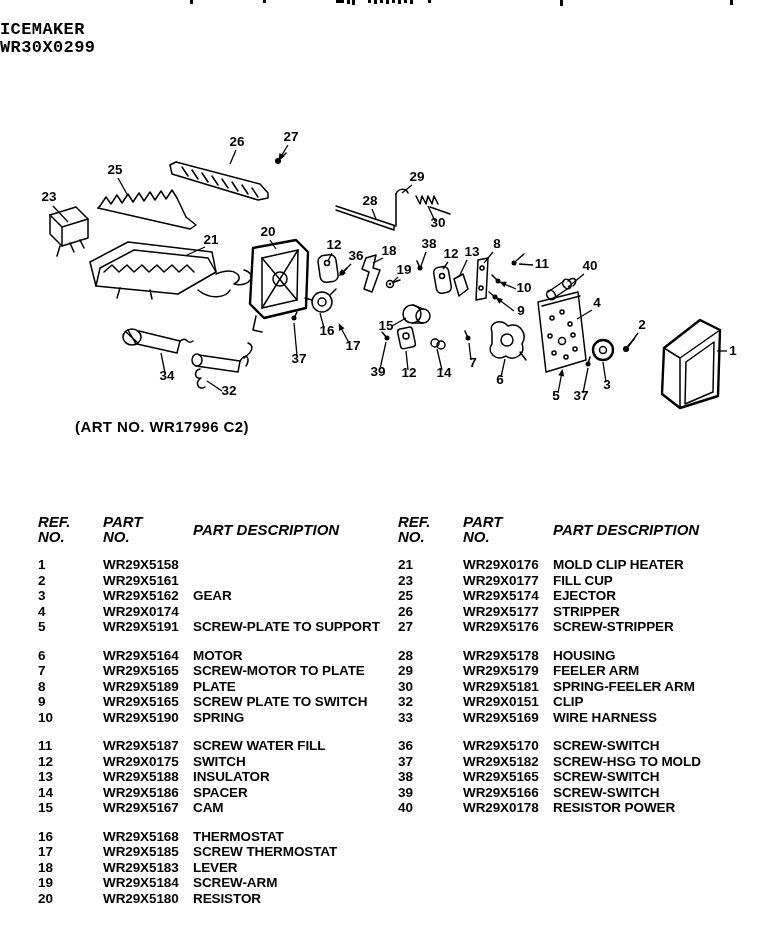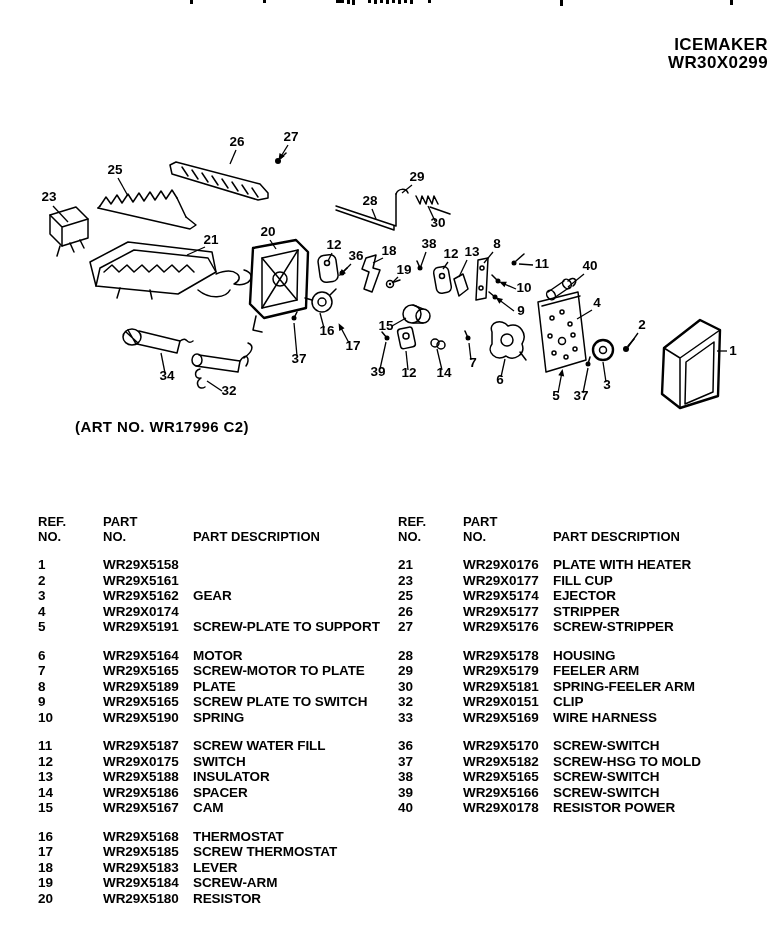--- a/index.html
+++ b/index.html
@@ -4,37 +4,37 @@
 <style>
   html,body{margin:0;padding:0;background:#e8e8e8;}
   .page{
     position:relative;width:768px;height:936px;background:#ffffff;
     font-family:"Liberation Sans",sans-serif;color:#000;overflow:hidden;
     margin:0 auto;
   }
   
   .frag{position:absolute;top:0;background:#000;}
   
-  .title-block{position:absolute;top:36px;left:0;width:100%;text-align:right;}
+  .title-block{position:absolute;top:21px;left:0;width:100%;text-align:left;font-family:Liberation Mono, monospace;}
   .title-line{font-weight:bold;font-size:17px;line-height:18px;letter-spacing:.4px;}
   
   #diagram{position:absolute;left:0;top:85px;}
   .part{stroke:#000;stroke-width:1.5;fill:none;stroke-linejoin:round;stroke-linecap:round;}
   .part-thick{stroke:#000;stroke-width:2.4;fill:none;stroke-linejoin:round;}
   .dot{fill:#000;stroke:none;}
   .leader{stroke:#000;stroke-width:1.3;}
   .arrowhead{fill:#000;stroke:none;}
   .callout{font-family:"Liberation Sans",sans-serif;font-weight:bold;font-size:13.5px;text-anchor:middle;fill:#000;}
   .artno{position:absolute;left:75px;top:418px;font-weight:bold;font-size:15px;letter-spacing:.4px;}
   
   .parts-table{position:absolute;left:0;top:514px;width:768px;}
   .pcol{position:absolute;top:0;}
   .pcol.left{left:38px;width:340px;}
   .pcol.right{left:398px;width:360px;}
-  .thead{display:flex;align-items:flex-end;font-weight:bold;font-size:13px;line-height:15px;white-space:pre-line;}
+  .thead{display:flex;align-items:center;font-weight:bold;font-size:15px;line-height:15px;white-space:pre-line;font-style:italic;}
   .c-ref{width:47px;flex:none;}
   .c-part{width:90px;flex:none;margin-left:18px;}
   .c-desc{flex:auto;}
   .pgroup{margin-top:13px;}
   .pgroup:first-of-type{margin-top:16px;}
   .prow{display:flex;font-weight:bold;font-size:13.5px;line-height:15.5px;white-space:nowrap;letter-spacing:-.1px;}
 </style>
 </head>
 <body>
 
@@ -568,21 +568,21 @@
         <span class="c-ref">REF.
 NO.</span>
         <span class="c-part">PART
 NO.</span>
         <span class="c-desc">PART DESCRIPTION</span>
       </div>
     <div class="pgroup">
   <div class="prow">
     <span class="c-ref">21</span>
     <span class="c-part">WR29X0176</span>
-    <span class="c-desc">PLATE WITH HEATER</span>
+    <span class="c-desc">MOLD CLIP HEATER</span>
   </div>
 
   <div class="prow">
     <span class="c-ref">23</span>
     <span class="c-part">WR29X0177</span>
     <span class="c-desc">FILL CUP</span>
   </div>
 
   <div class="prow">
     <span class="c-ref">25</span>

